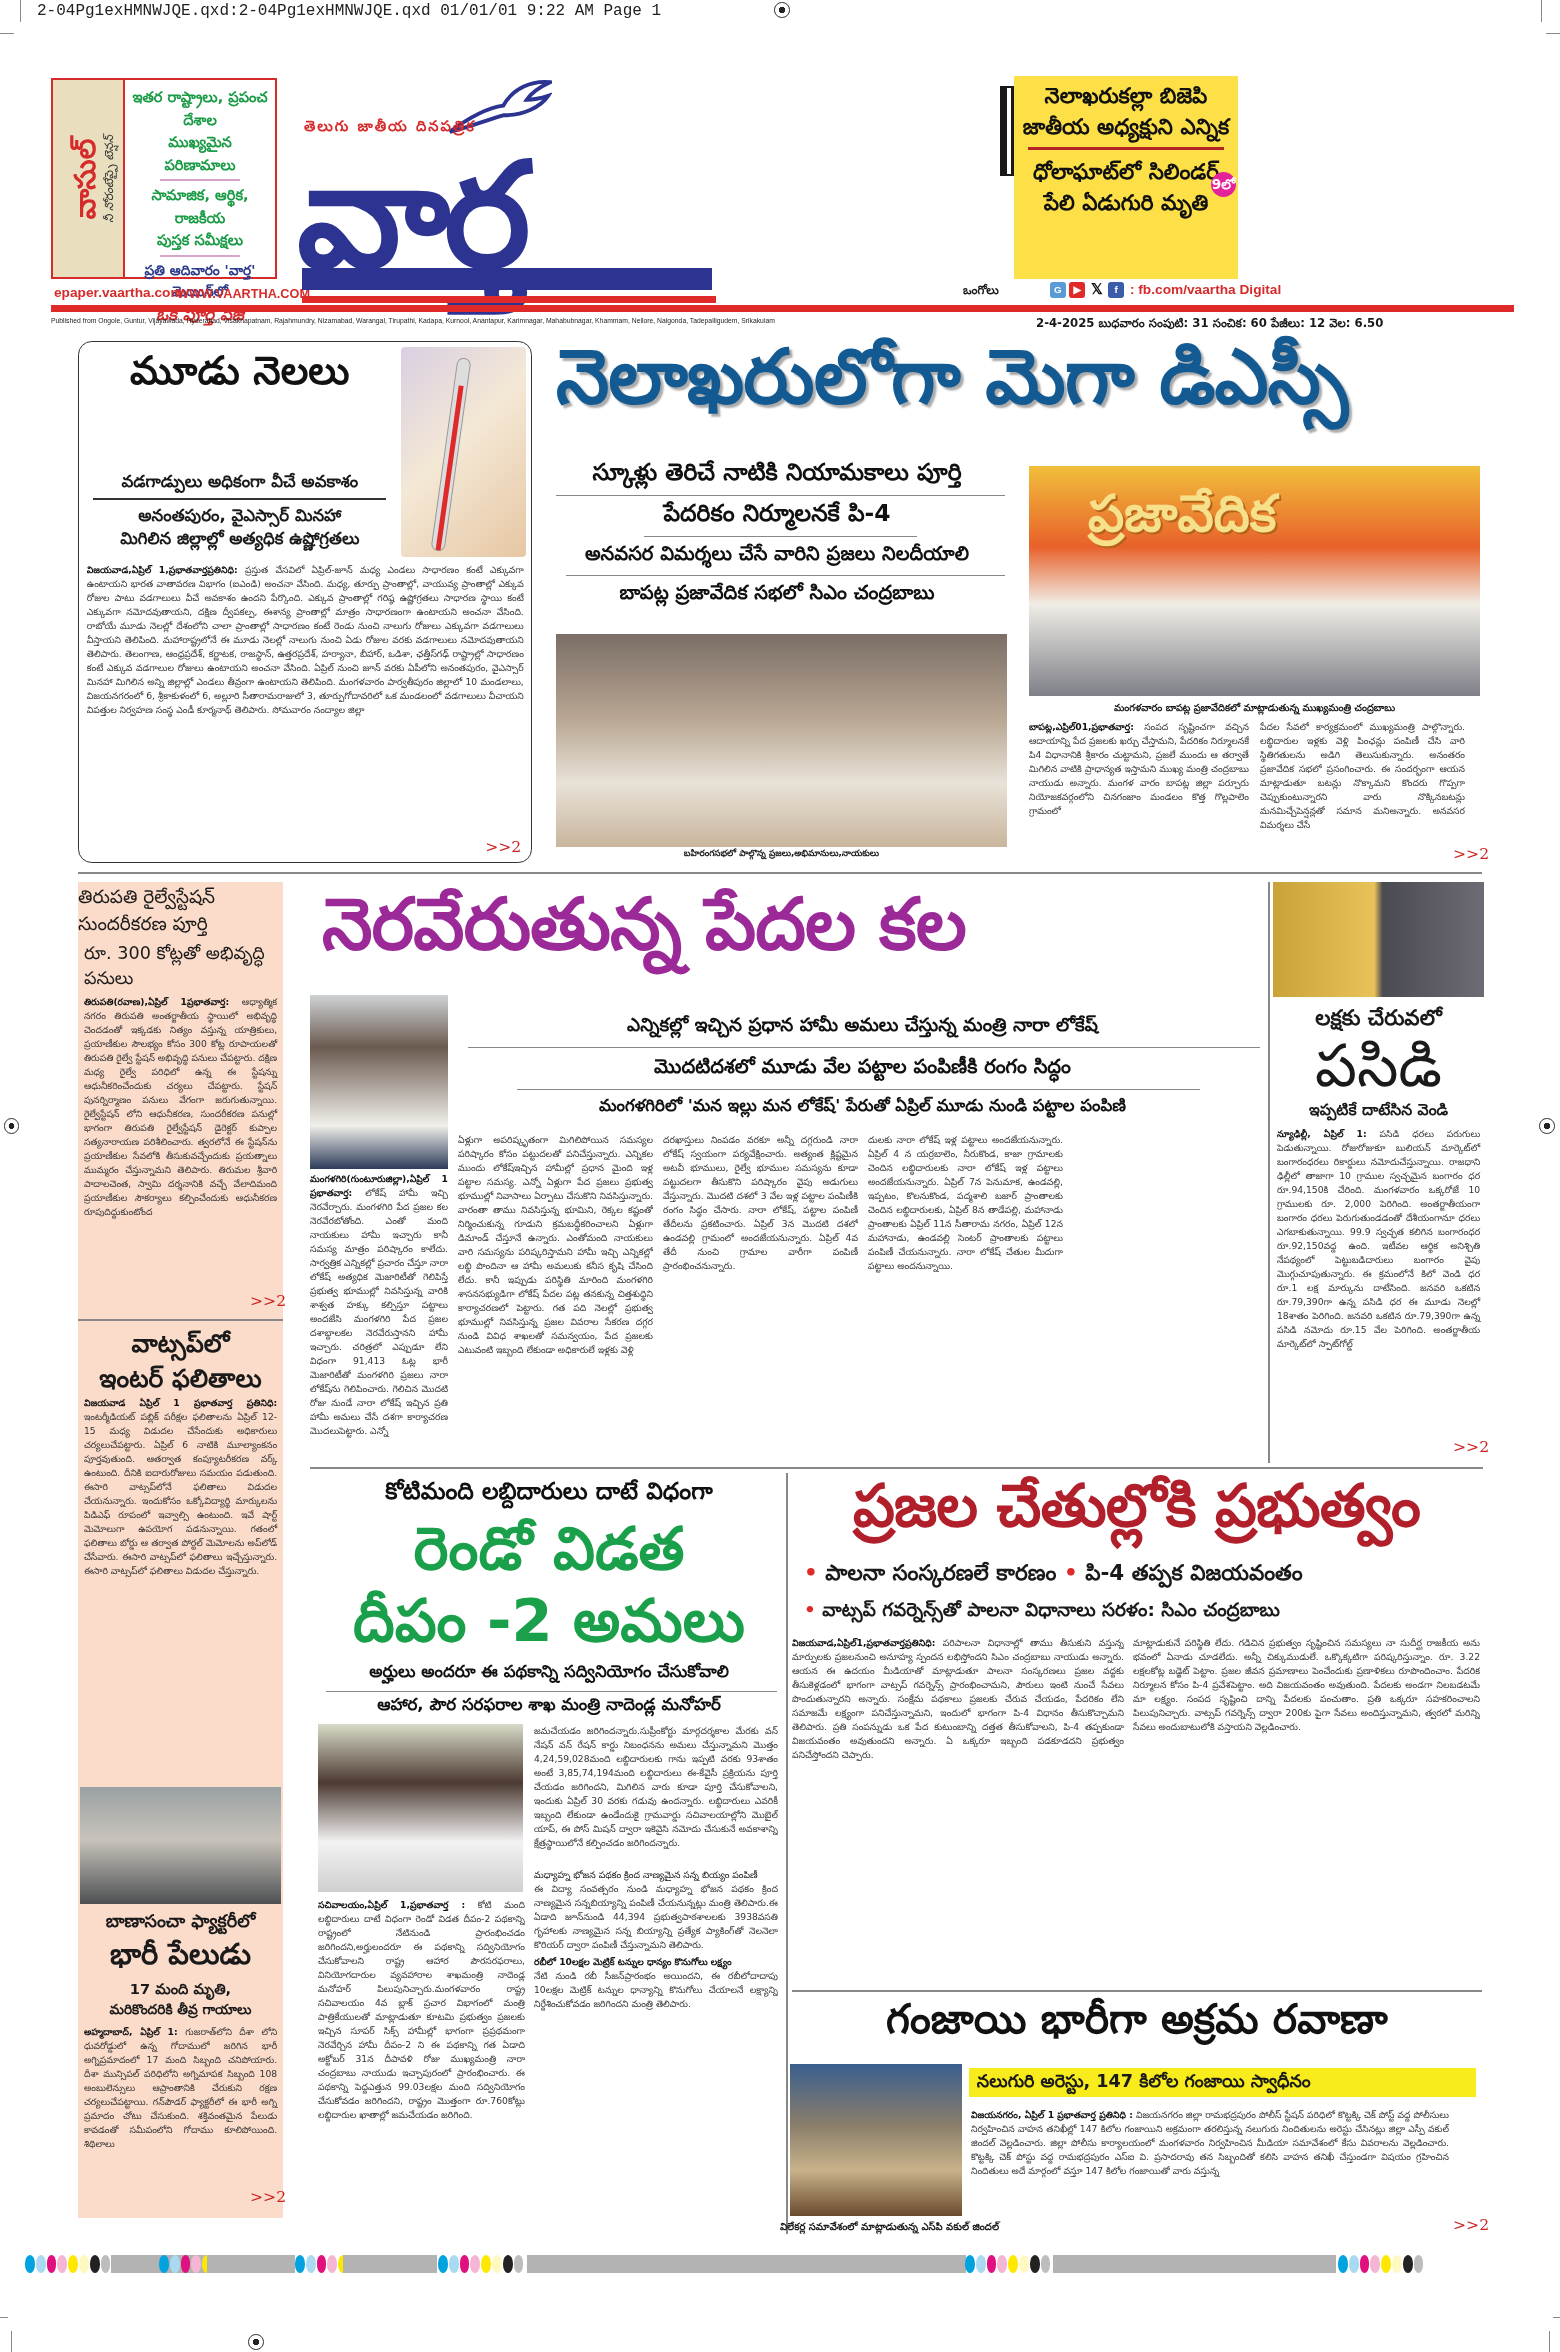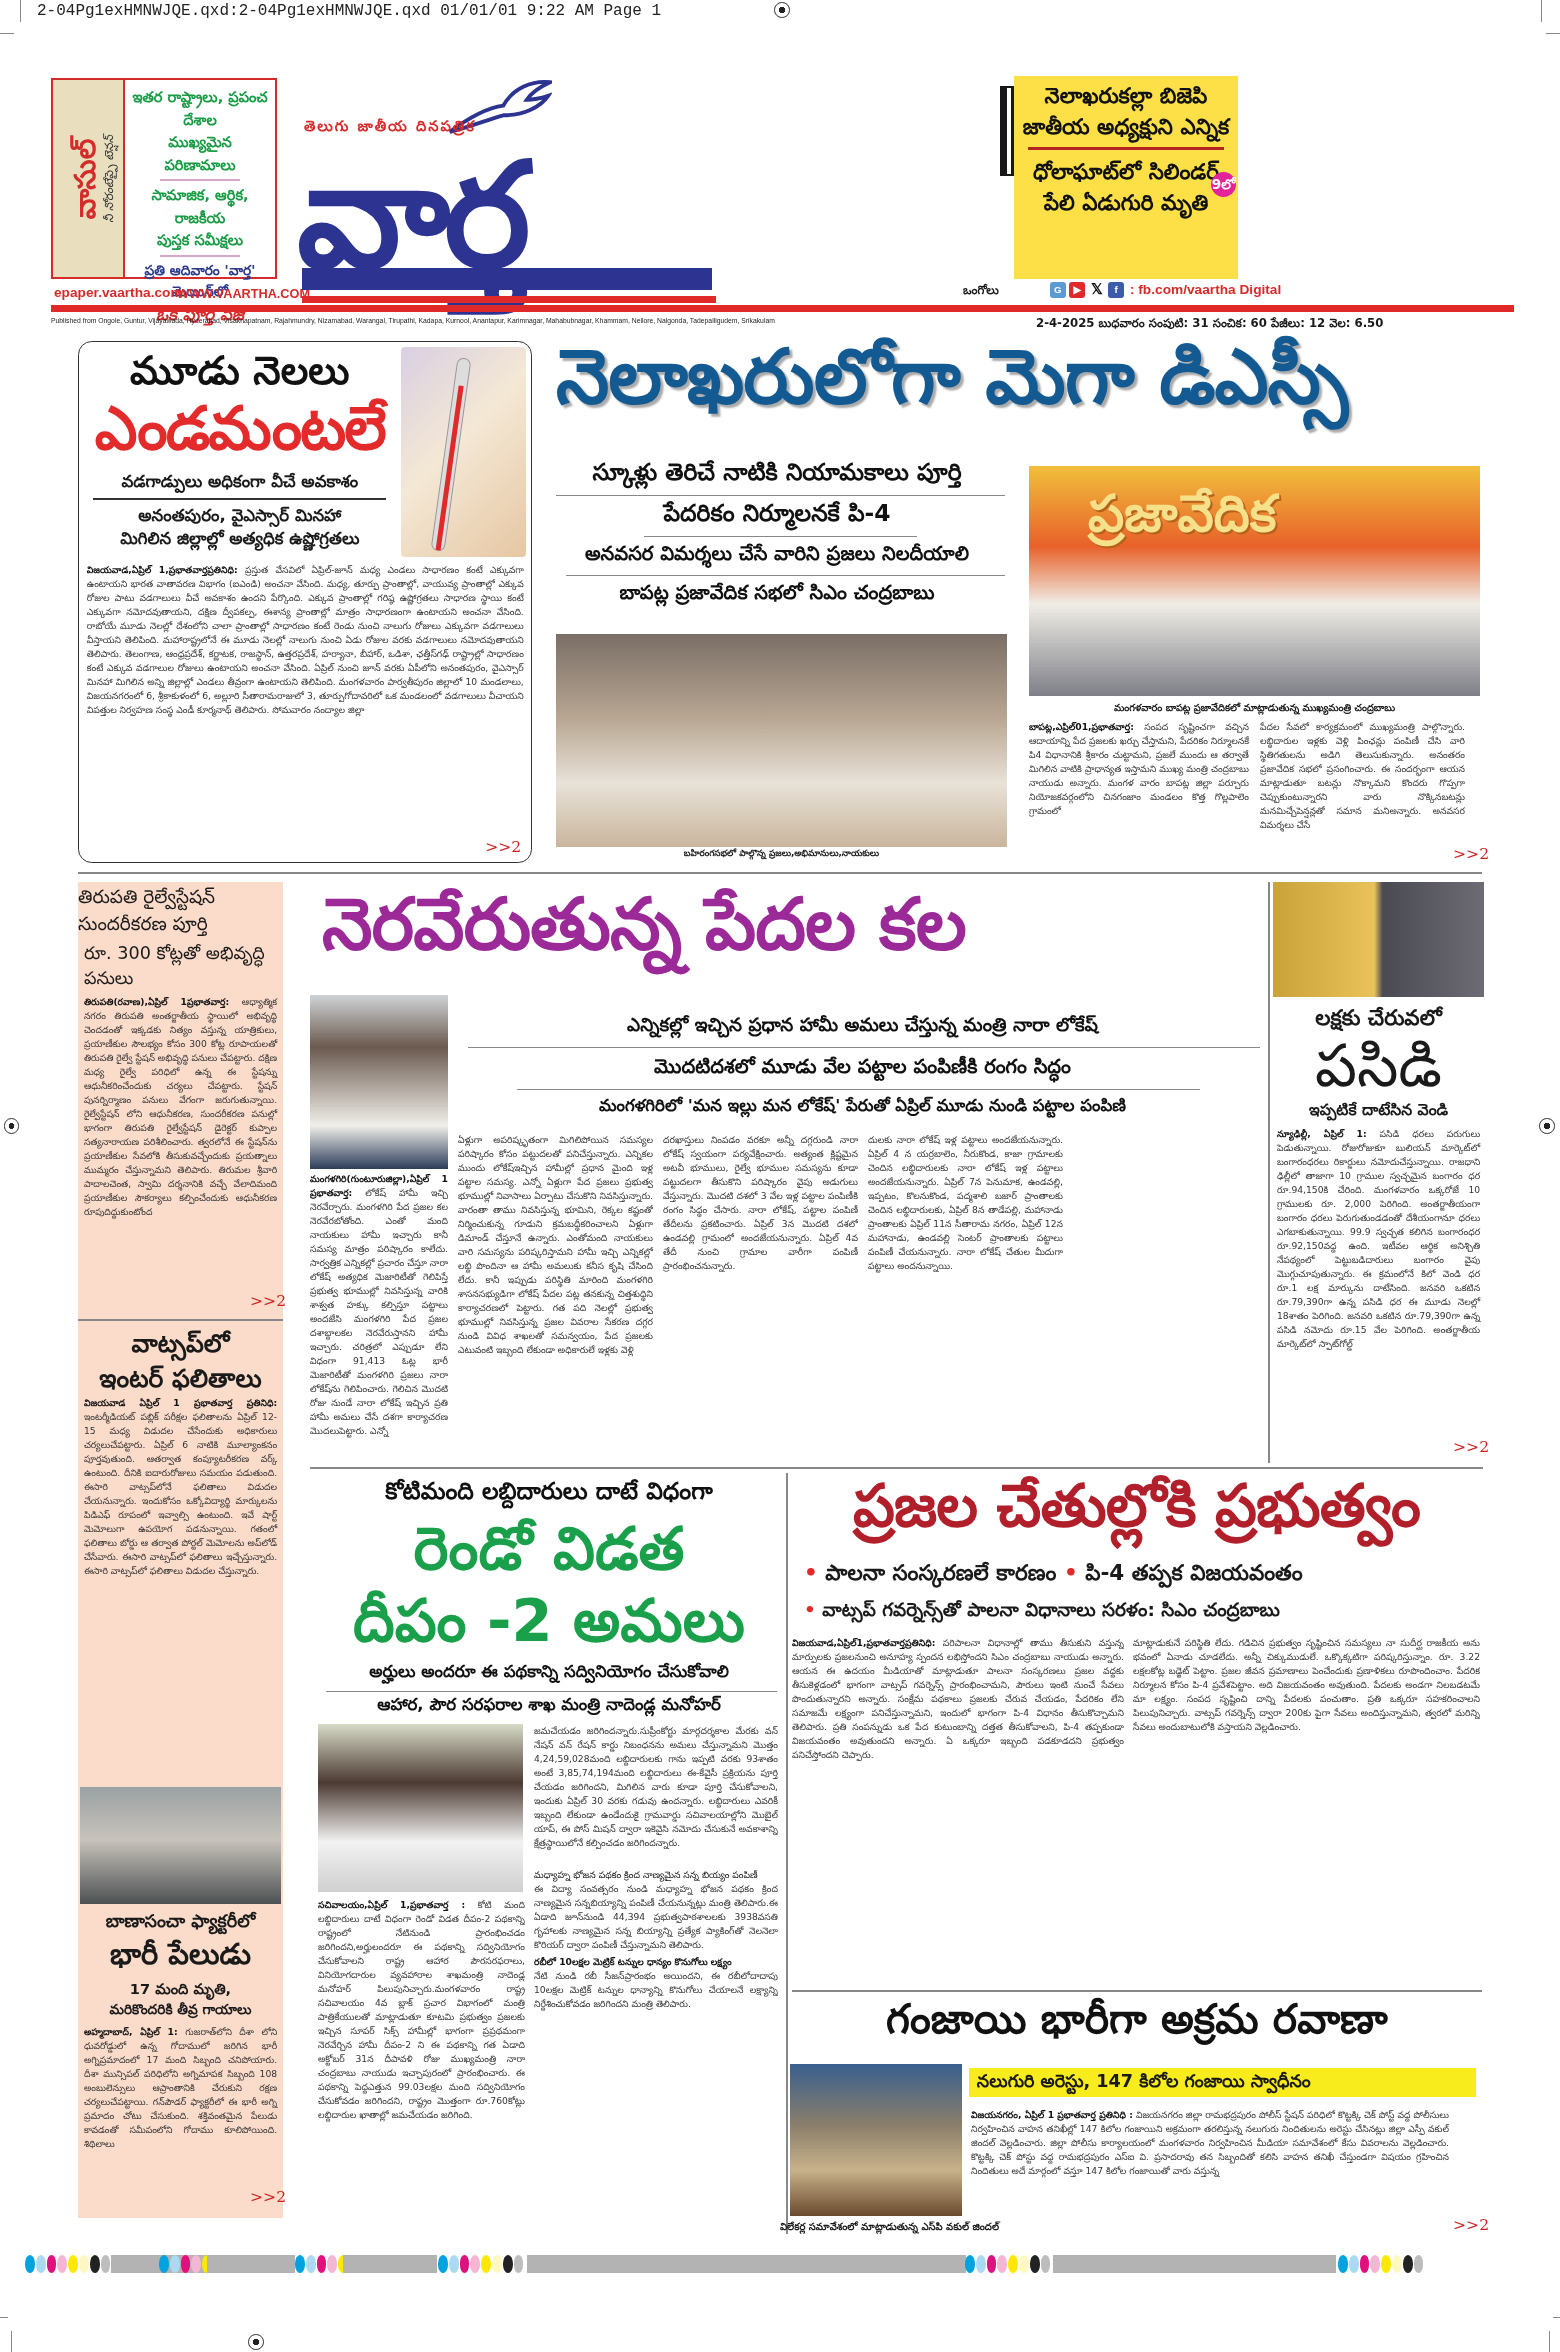--- a/index.html
+++ b/index.html
@@ -122,21 +122,20 @@
   <span class="ic" style="background:#fff;color:#111;font-size:14.6px">𝕏</span>
   <span class="ic" style="background:#3b5bab">f</span>
   <span class="fb">: fb.com/vaartha Digital</span>
 </div>
 <div class="abs redrule"></div>
 <div class="abs published">Published from Ongole, Guntur, Vijayawada, Hyderabad, Visakhapatnam, Rajahmundry, Nizamabad,  Warangal, Tirupathi, Kadapa, Kurnool, Anantapur,  Karimnagar, Mahabubnagar, Khammam, Nellore, Nalgonda, Tadepalligudem, Srikakulam</div>
 <div class="abs dateline">2-4-2025  బుధవారం  సంపుటి: 31  సంచిక: 60  పేజీలు: 12  వెల: 6.50</div>
 
 <div class="abs heat">
   <div class="h1">మూడు నెలలు</div>
-  <div class="h2">ఎండమంటలే</div>
   <div class="h3">వడగాడ్పులు అధికంగా వీచే అవకాశం</div>
   <div class="h3rule"></div>
   <div class="h4">
     <div>అనంతపురం, వైఎస్సార్ మినహా</div>
     <div>మిగిలిన జిల్లాల్లో అత్యధిక ఉష్ణోగ్రతలు</div>
   </div>
   <div class="thermo">
       <div class="tube">
         <div class="merc"></div>
       </div>

